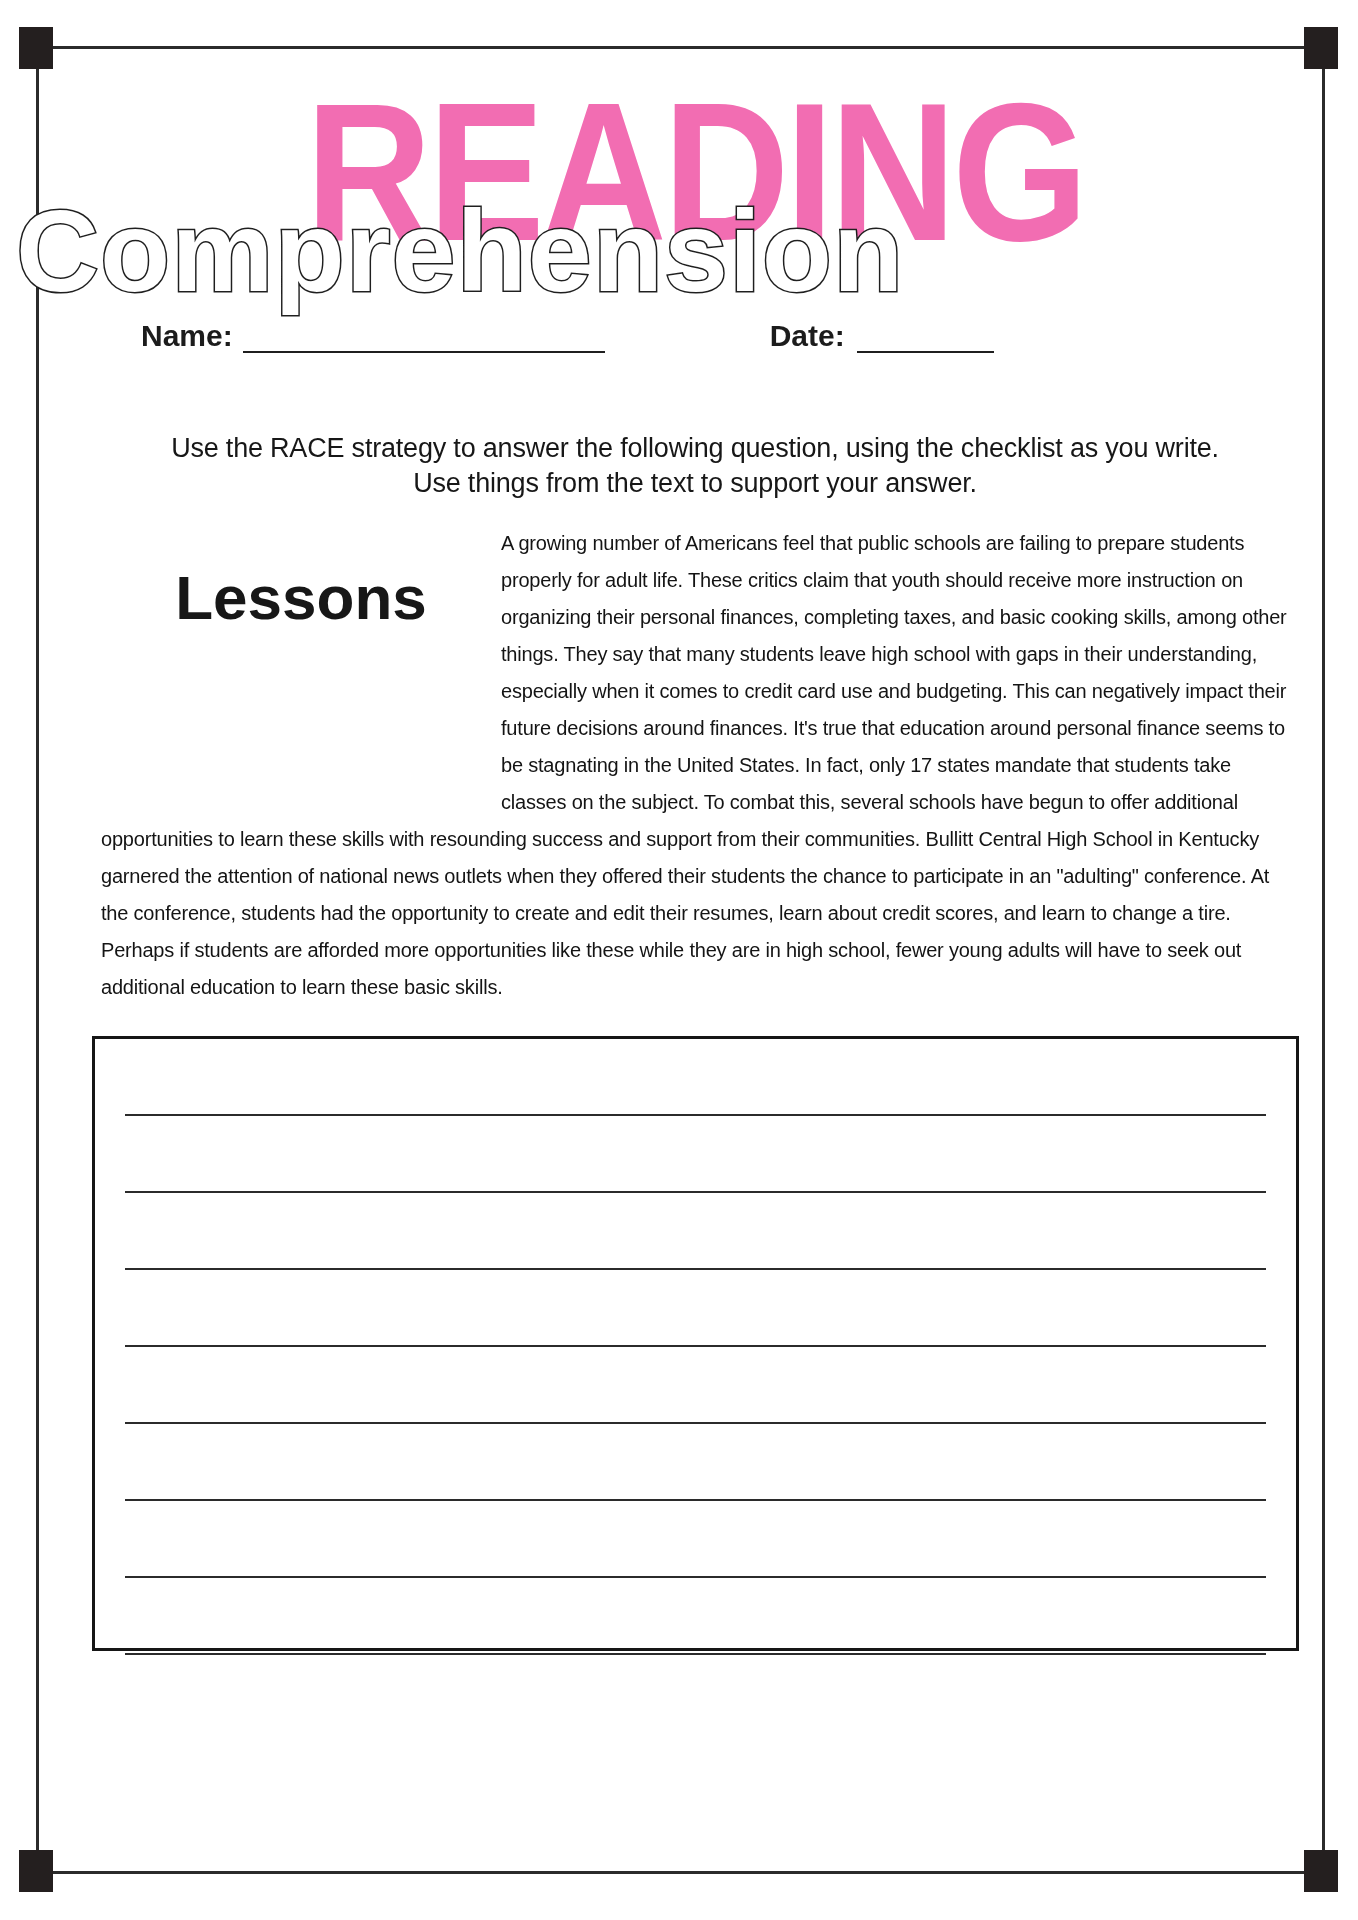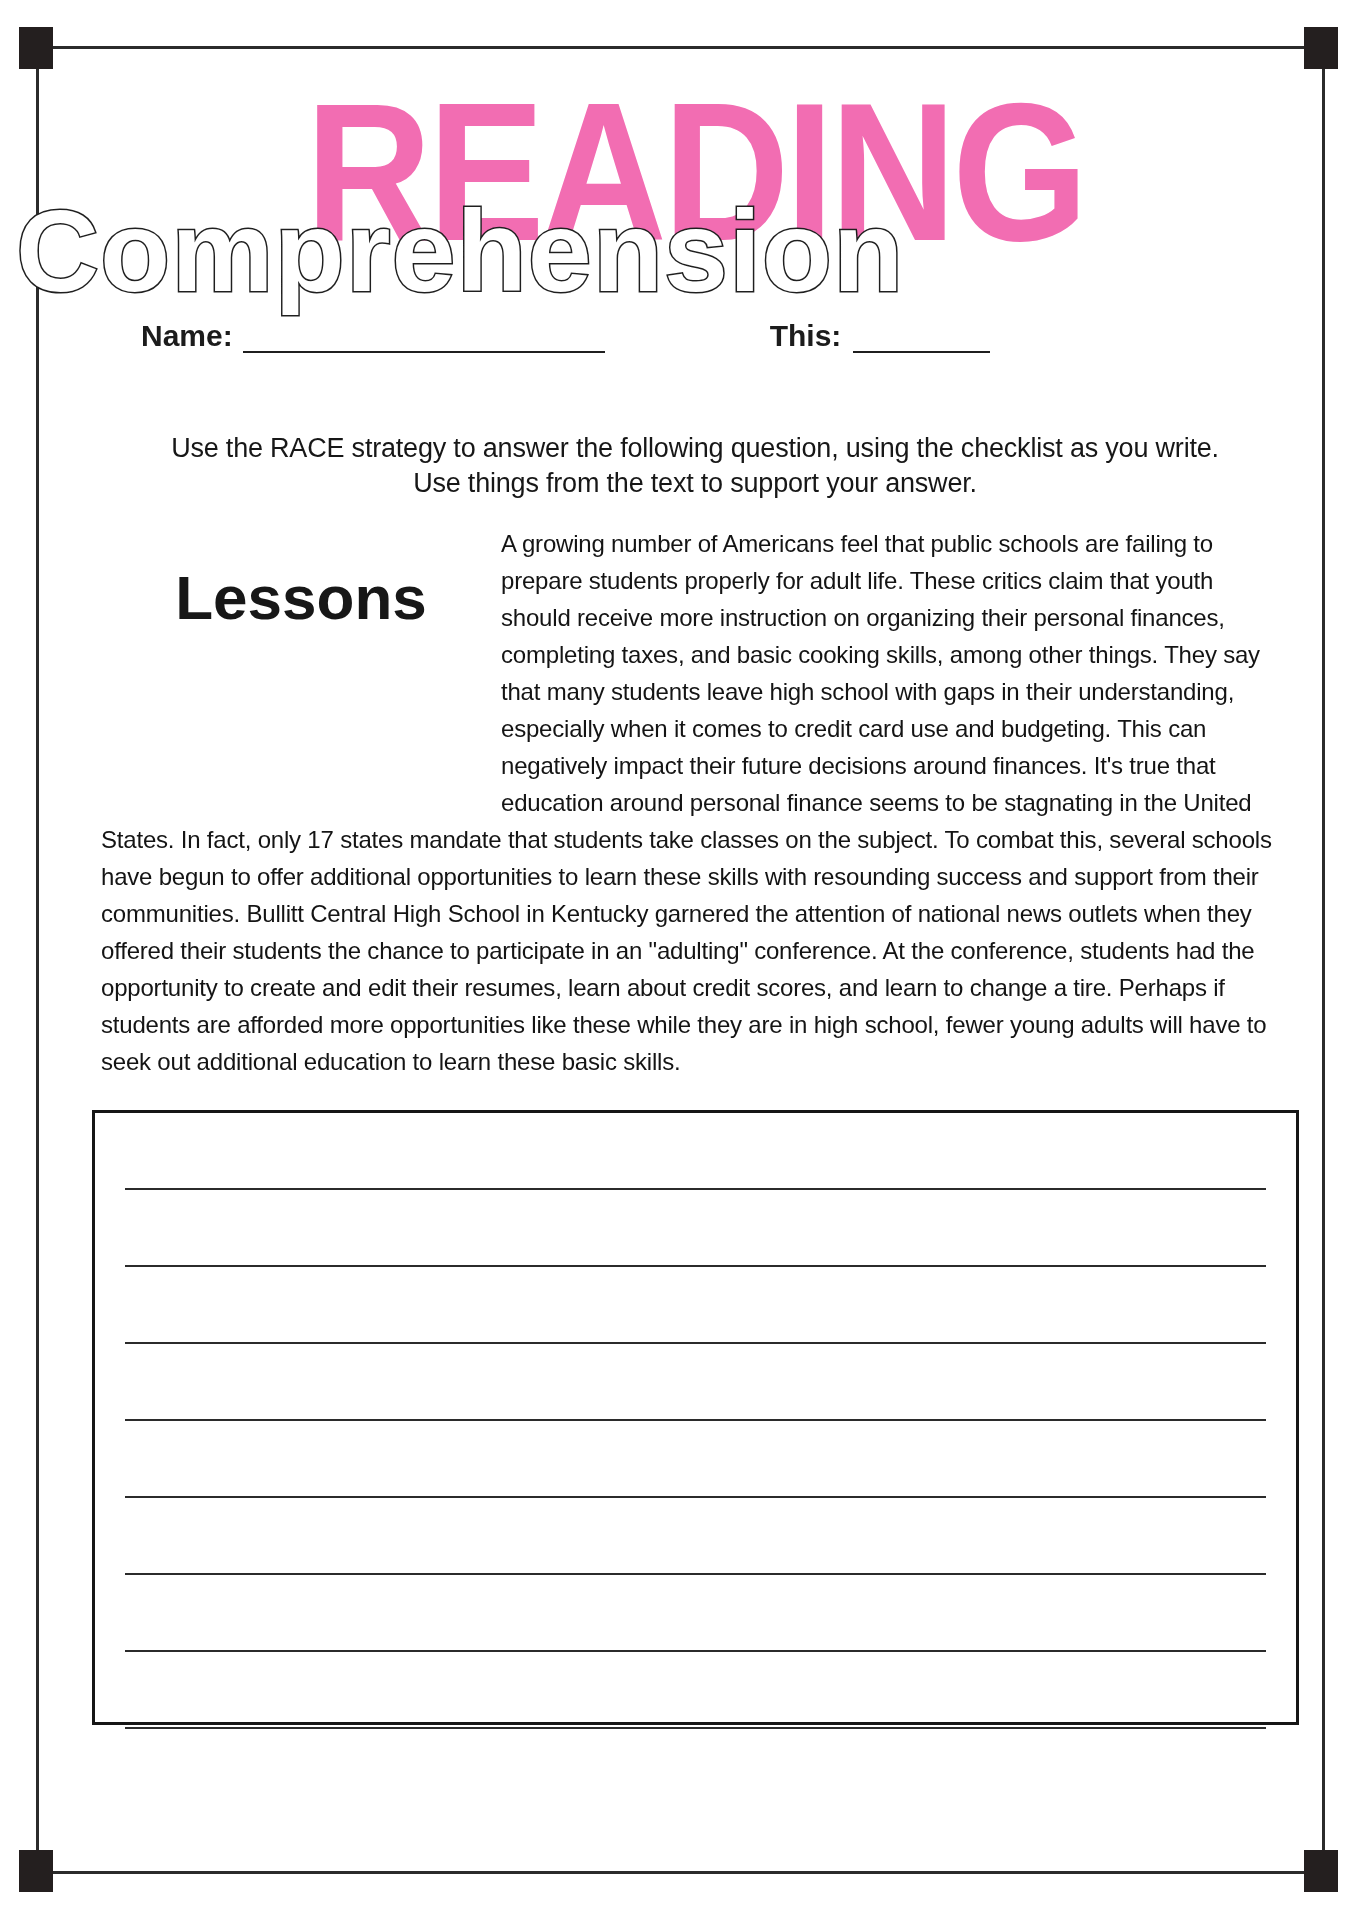--- a/index.html
+++ b/index.html
@@ -49,21 +49,21 @@
   .article{
     margin:24px 85px 0 85px;position:relative;
   }
   .passage-heading{
     float:left;width:400px;height:262px;text-align:center;
     font-weight:700;color:#171717;
   }
   .ph-line1{font-size:62px;line-height:1;margin-top:10px;letter-spacing:-1px;}
   .ph-line2{font-size:62px;line-height:1;margin-top:42px;letter-spacing:0px;}
   .passage-body{
-    margin:0;font-size:24px;line-height:37px;letter-spacing:-0.2px;
+    margin:0;font-size:20px;line-height:37px;letter-spacing:-0.2px;
     text-align:left;color:#141414;
   }
   .answer-box{
     margin:30px auto 0 auto;width:1201px;height:609px;
     border:3px solid #161616;box-sizing:content-box;
   }
   .answer-line{
     height:75px;margin:0 30px;border-bottom:2px solid #2b2b2b;
   }
 </style>
@@ -79,21 +79,21 @@
 <div class="content">
 
   <div class="title-reading" style="color: rgb(242, 109, 178);">READING</div>
 
   <div class="title-comprehension">Comprehension</div>
 
   <div class="name-row">
     <span>Name:</span>
     <span class="blank-line name-line"></span>
     <span class="date-group">
-      <span>This:</span>
+      <span>Date:</span>
       <span class="blank-line date-line"></span>
     </span>
   </div>
 
   <div class="instructions">
     <div>Use the RACE strategy to answer the following question, using the checklist as you write.</div>
     <div>Use things from the text to support your answer.</div>
   </div>
 
   <div class="article">

